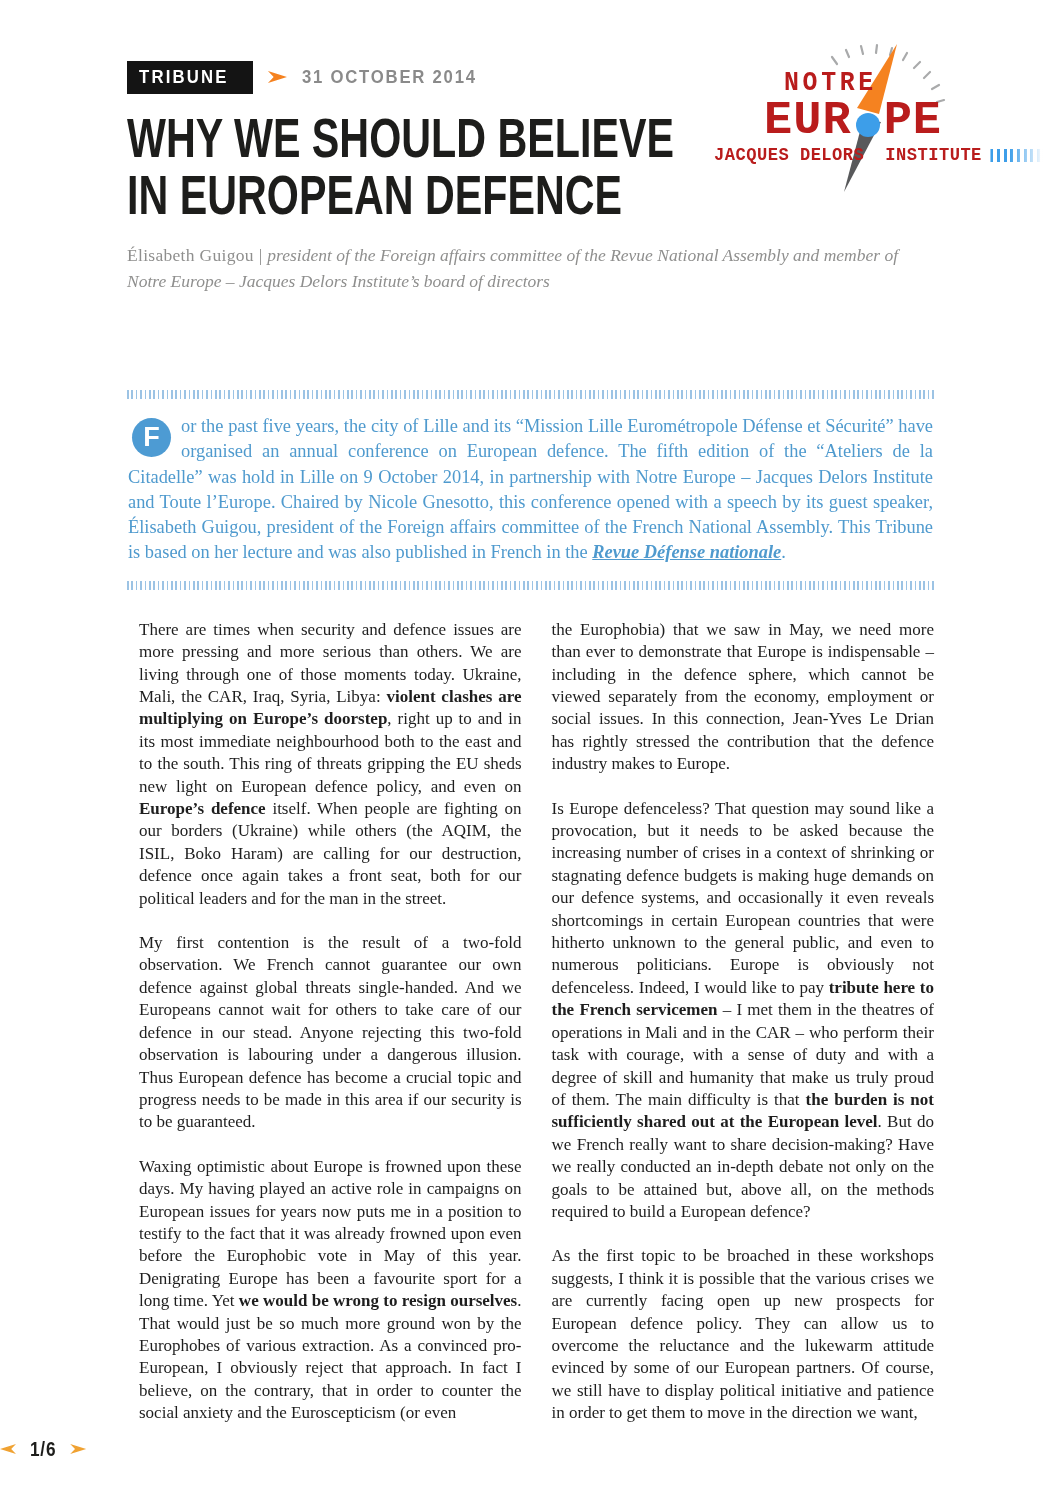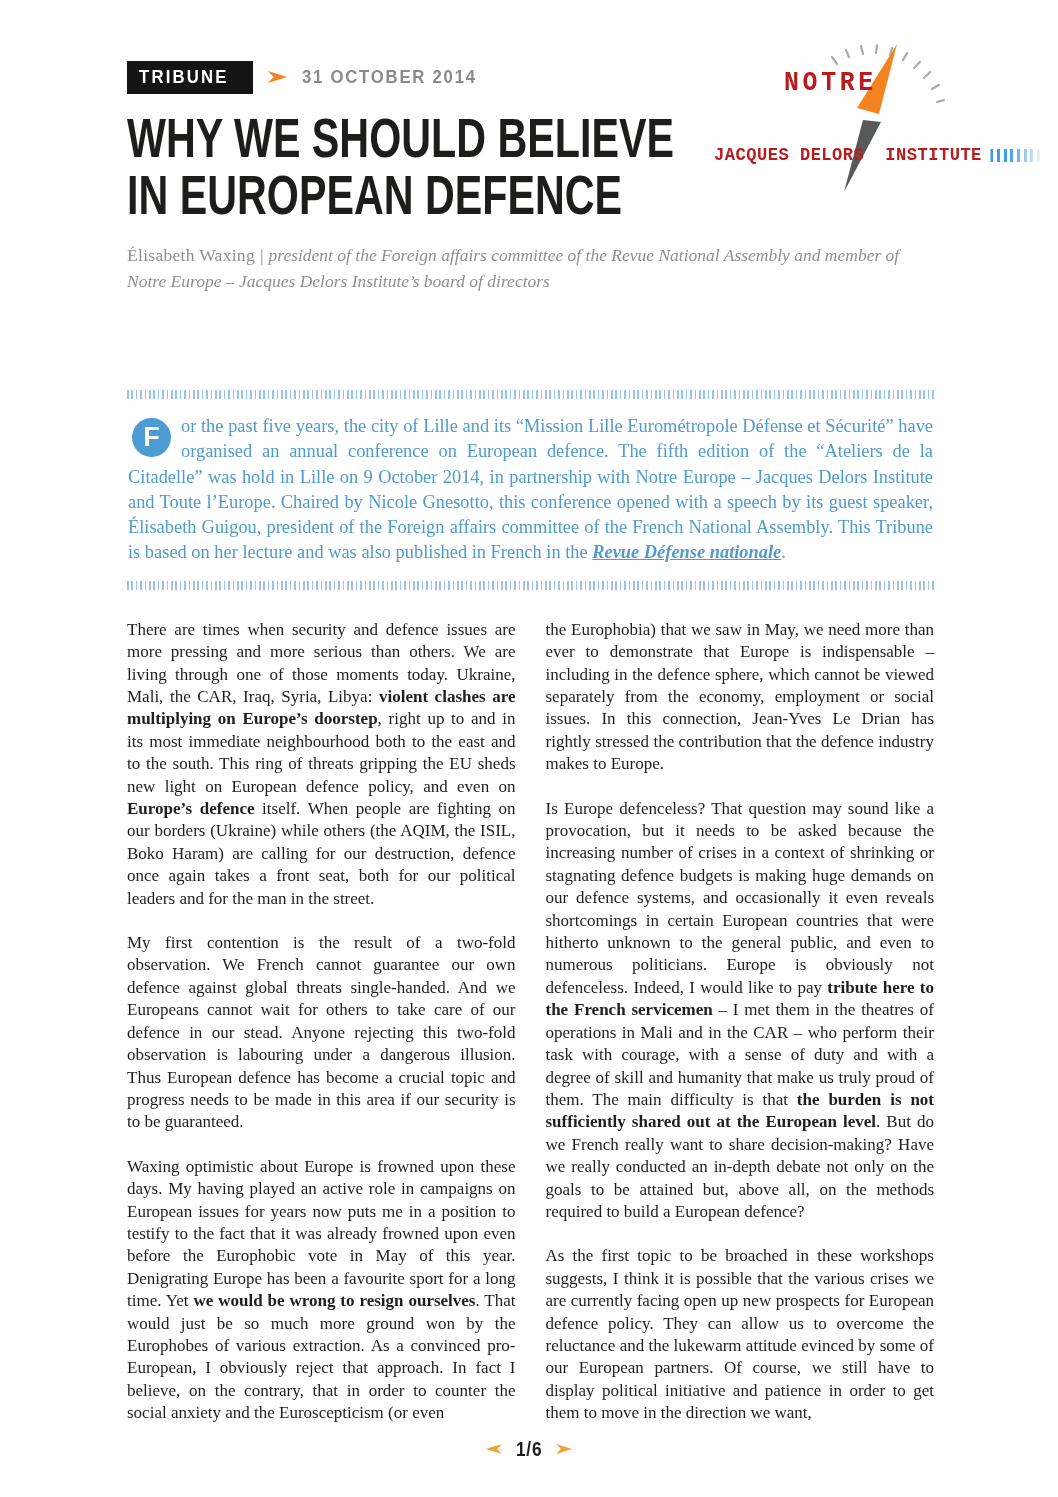--- a/index.html
+++ b/index.html
@@ -63,28 +63,28 @@
   .intro{margin-top:96px;}
   .tick-rule{height:9px;width:100%;
         background:repeating-linear-gradient(90deg,#9cc3e4 0 1.6px,transparent 1.6px 4.4px);}
   .intro-body{padding:15px 1px 15px;color:#4f9ace;font-size:18.4px;line-height:25.3px;text-align:justify;}
   .dropcap{float:left;width:39px;height:39px;border-radius:50%;background:#4d9bd3;color:#ffffff;
         font-family:"Liberation Sans", sans-serif;font-weight:700;font-size:27px;line-height:39px;
         text-align:center;margin:4px 10px 2px 4px;}
   .intro-link{color:inherit;font-style:italic;text-decoration:underline;cursor:pointer;font-weight:bold;}
 
   
-  .columns{display:flex;gap:30px;margin-top:29px;}
+  .columns{display:flex;gap:30px;margin-top:29px;margin-left:12px;}
   .col{flex:1;min-width:0;text-align:justify;color:#1e1e1e;font-size:17px;line-height:22.4px;}
   .col p{margin:0 0 22px;}
   .col strong{font-weight:700;}
 
   
   .footer{position:absolute;left:0;right:0;bottom:36px;display:flex;align-items:center;
-        justify-content:center;gap:11px;}
+        gap:11px;}
   .footer .pennant{background:#f0a232;}
   .footer .pennant-left,.footer .pennant-right{width:16px;height:10px;}
   .page-num{font-family:"Liberation Sans", sans-serif;font-weight:700;font-size:21px;color:#1d1d1b;
         transform:scaleX(0.82);letter-spacing:1px;display:inline-block;}
 </style>
 </head>
 <body>
 
 <div class="page">
 
@@ -96,21 +96,21 @@
       <span class="pennant pennant-right"></span>
       <span class="cond date-text">31 OCTOBER 2014</span>
     </div>
 
     <h1 class="title">
       <span class="title-line">WHY WE SHOULD BELIEVE</span>
       <span class="title-line">IN EUROPEAN DEFENCE</span>
     </h1>
 
     <p class="author">
-      <span class="author-name">Élisabeth Waxing</span><span class="author-sep">|</span><span class="author-desc">president of the Foreign affairs committee of the Revue National Assembly and member of Notre Europe – Jacques Delors Institute’s board of directors</span>
+      <span class="author-name">Élisabeth Guigou</span><span class="author-sep">|</span><span class="author-desc">president of the Foreign affairs committee of the Revue National Assembly and member of Notre Europe – Jacques Delors Institute’s board of directors</span>
     </p>
   </header>
 
   <div class="logo">
     <svg class="logo-needle" width="292" height="164" viewBox="0 0 292 164">
       <g stroke="#a9aaab" stroke-width="2.2" stroke-linecap="round">
         <line x1="227" y1="64" x2="234" y2="62"></line>
         <line x1="222" y1="51" x2="229" y2="47"></line>
         <line x1="214" y1="40" x2="220" y2="34"></line>
         <line x1="204" y1="30" x2="210" y2="24"></line>
@@ -118,20 +118,25 @@
         <line x1="180" y1="17" x2="182" y2="10"></line>
         <line x1="166" y1="15" x2="167" y2="7"></line>
         <line x1="153" y1="16" x2="151" y2="8"></line>
         <line x1="139" y1="19" x2="136" y2="12"></line>
         <line x1="127" y1="26" x2="122" y2="19"></line>
       </g>
       <polygon points="147,70 187,6 169,76" fill="#f58220"></polygon>
       <polygon points="171,84 134,154 153,82" fill="#58595b"></polygon>
     </svg>
     <div class="logo-notre">NOTRE</div>
+    <div class="logo-europe">
+      <span>EUR</span>
+      <span class="logo-dot"></span>
+      <span>PE</span>
+    </div>
     <div class="logo-tagline">
       <span>JACQUES DELORS</span>
       <span class="tag-gap"></span>
       <span>INSTITUTE</span>
       <span class="logo-bars"></span>
     </div>
   </div>
 
   <section class="intro">
     <div class="tick-rule"></div>

